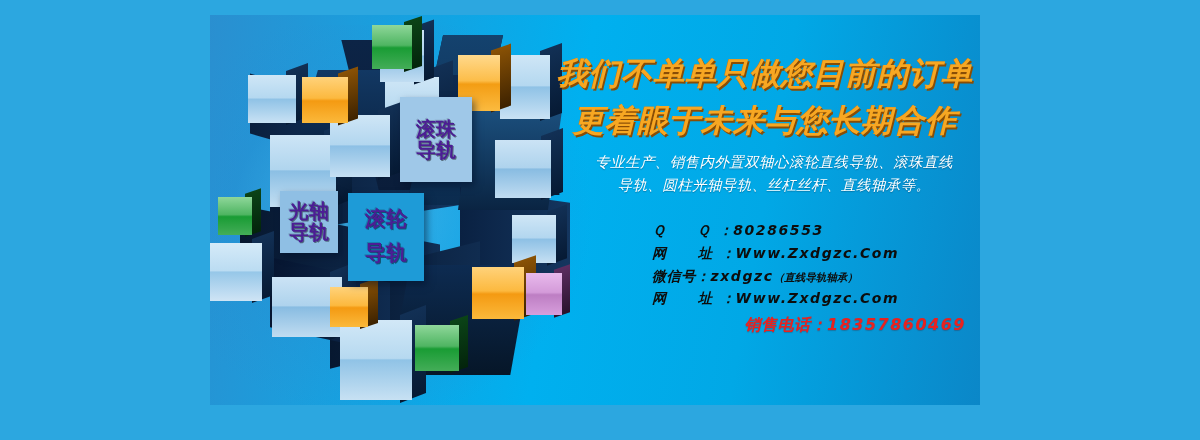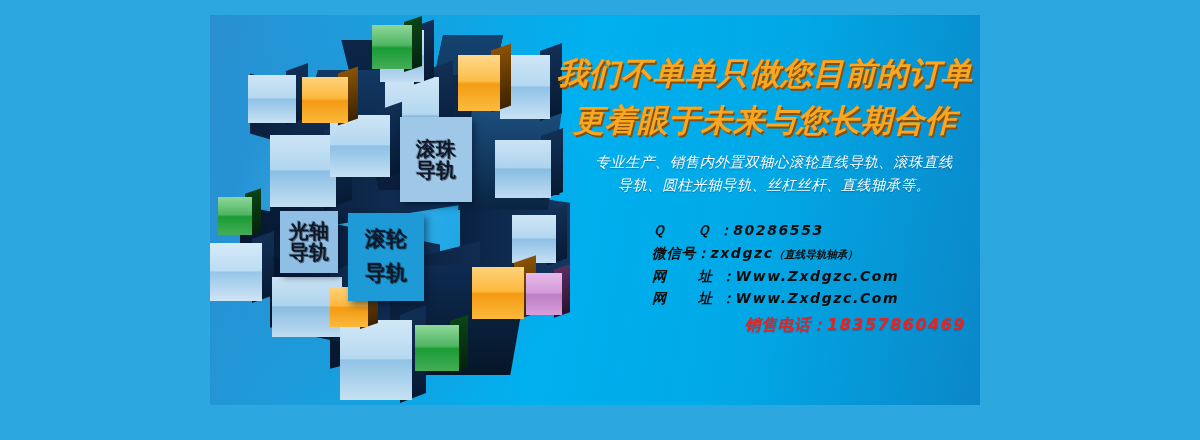--- a/index.html
+++ b/index.html
@@ -66,26 +66,25 @@
     position: absolute;
     background: linear-gradient(180deg, #123055 0%, #061a34 100%);
   }
 
   .lbl {
     position: absolute;
     display: flex;
     flex-direction: column;
     align-items: center;
     justify-content: center;
-    color: #0f172a;
+    color: #4c1d95;
     font-weight: bold;
     line-height: 1.04;
     text-shadow: 1px 1px 0 rgba(0,0,0,.45), -1px -1px 0 rgba(0,0,0,.18);
     box-shadow: 3px 4px 7px rgba(0,15,40,.5);
-    margin-top: 20px;
   }
   .lbl span { display: block; white-space: nowrap; }
 
   
   #copy {
     position: absolute;
     left: 340px;
     top: 0;
     width: 430px;
     height: 390px;
@@ -295,28 +294,28 @@
       <div class="headline" id="headline1">我们不单单只做您目前的订单</div>
       <div class="headline" id="headline2">更着眼于未来与您长期合作</div>
 
       <div id="desc">专业生产、销售内外置双轴心滚轮直线导轨、滚珠直线导轨、圆柱光轴导轨、丝杠丝杆、直线轴承等。</div>
 
       <div id="contact">
         <div class="crow">
           <span class="clabel qq">Ｑ　Ｑ</span><span>：</span><span class="cval">80286553</span>
         </div>
         <div class="crow">
+          <span class="clabel wz">网　址</span><span>：</span><span class="cval">Www.Zxdgzc.Com</span>
+        </div>
+        <div class="crow">
           <span class="clabel">微信号</span><span>：</span><span class="cval">zxdgzc</span><span class="cnote">（直线导轨轴承）</span>
         </div>
         <div class="crow">
           <span class="clabel wz">网　址</span><span>：</span><span class="cval">Www.Zxdgzc.Com</span>
         </div>
-        <div class="crow">
-          <span class="clabel wz">网　址</span><span>：</span><span class="cval">Www.Zxdgzc.Com</span>
-        </div>
       </div>
 
       <div id="phone">
         <span>销售电话：</span><span class="pnum">18357860469</span>
       </div>
 
     </div>
   </div>
 </div>
 

